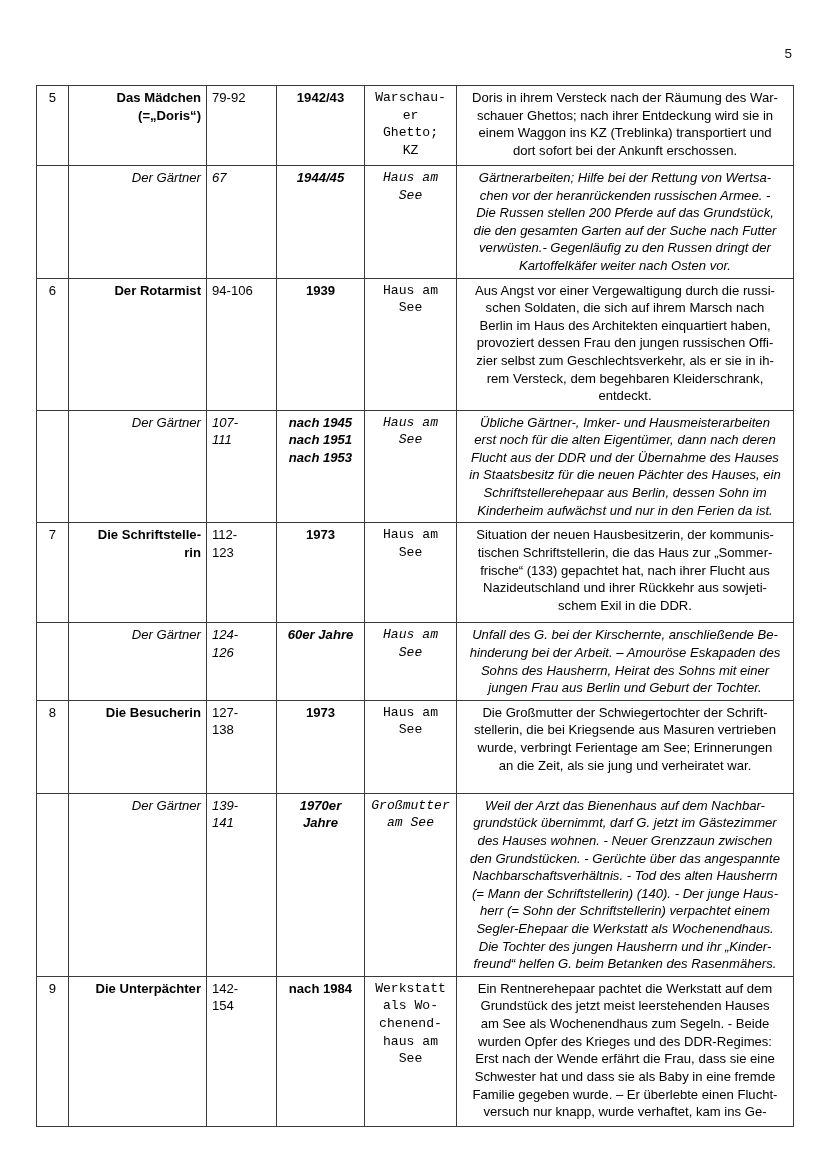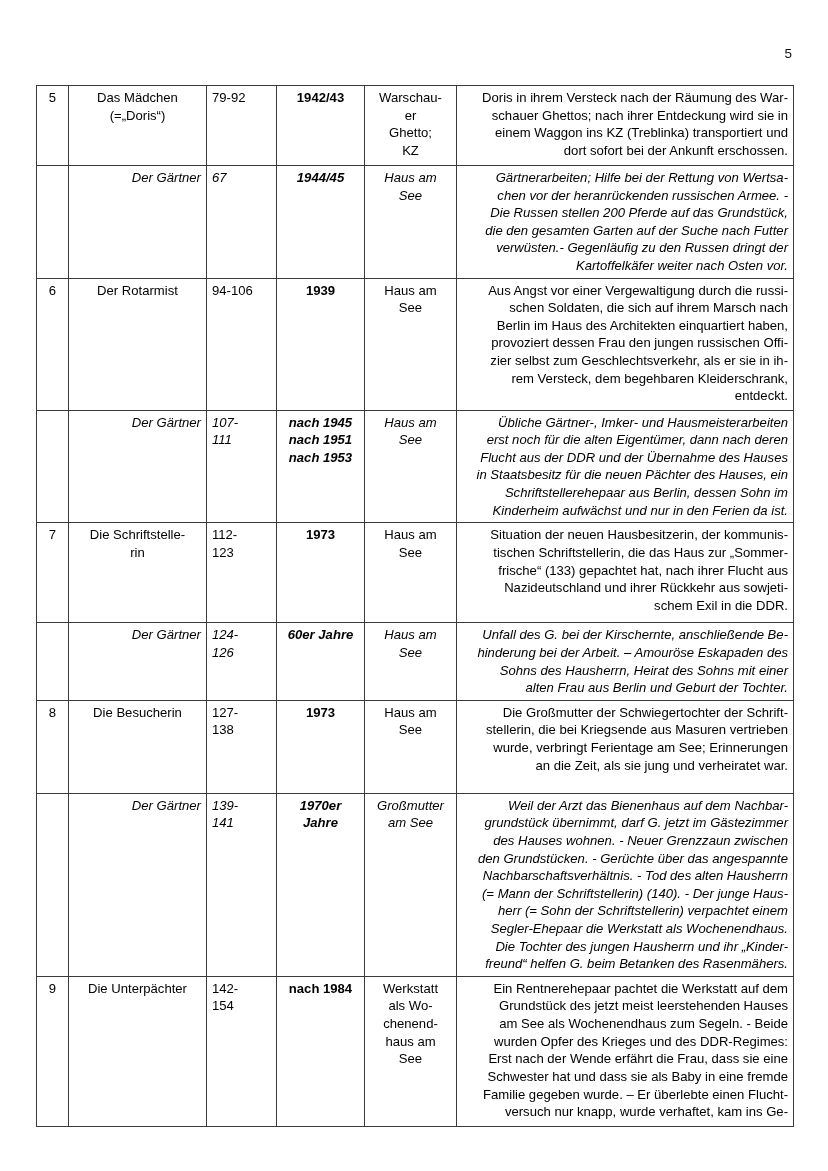--- a/index.html
+++ b/index.html
@@ -47,25 +47,25 @@
   }
   
   col.c-num   { width: 32px; }
   col.c-title { width: 138px; }
   col.c-pages { width: 70px; }
   col.c-time  { width: 88px; }
   col.c-place { width: 92px; }
   col.c-desc  { width: 337px; }
 
   .cell-num    { text-align: center; }
-  .cell-title  { text-align: center; font-weight: normal; }
+  .cell-title  { text-align: right; font-weight: bold; }
   .cell-pages  { text-align: left; }
   .cell-time   { text-align: center; font-weight: bold; }
-  .cell-place  { text-align: center; }
-  .cell-desc   { text-align: right; }
+  .cell-place  { text-align: center; font-family: Liberation Mono, monospace; }
+  .cell-desc   { text-align: center; }
 
   
   tr.gaertner-row td { font-style: italic; margin-top: 20px; }
   tr.gaertner-row .cell-title { text-align: right; font-weight: normal; }
 
   .txt-block { white-space: pre-line; }
 </style>
 </head>
 <body>
 
@@ -169,21 +169,21 @@
         <td class="cell-num txt-block"></td>
         <td class="cell-title txt-block">Der Gärtner</td>
         <td class="cell-pages txt-block">124-
 126</td>
         <td class="cell-time txt-block">60er Jahre</td>
         <td class="cell-place txt-block">Haus am
 See</td>
         <td class="cell-desc txt-block">Unfall des G. bei der Kirschernte, anschließende Be-
 hinderung bei der Arbeit. – Amouröse Eskapaden des
 Sohns des Hausherrn, Heirat des Sohns mit einer
-alten Frau aus Berlin und Geburt der Tochter.</td>
+jungen Frau aus Berlin und Geburt der Tochter.</td>
       </tr>
 
       <tr class="chapter-row" style="height:93px;">
         <td class="cell-num txt-block">8</td>
         <td class="cell-title txt-block">Die Besucherin</td>
         <td class="cell-pages txt-block">127-
 138</td>
         <td class="cell-time txt-block">1973</td>
         <td class="cell-place txt-block">Haus am
 See</td>

